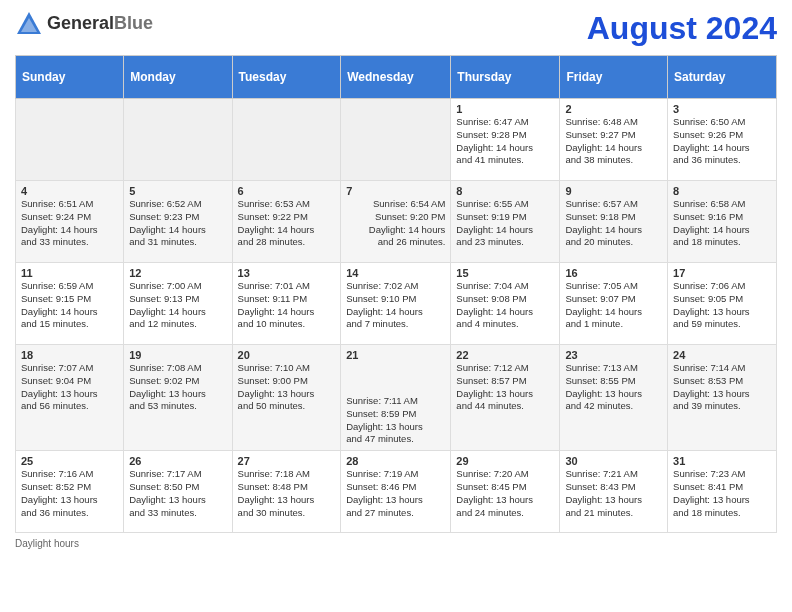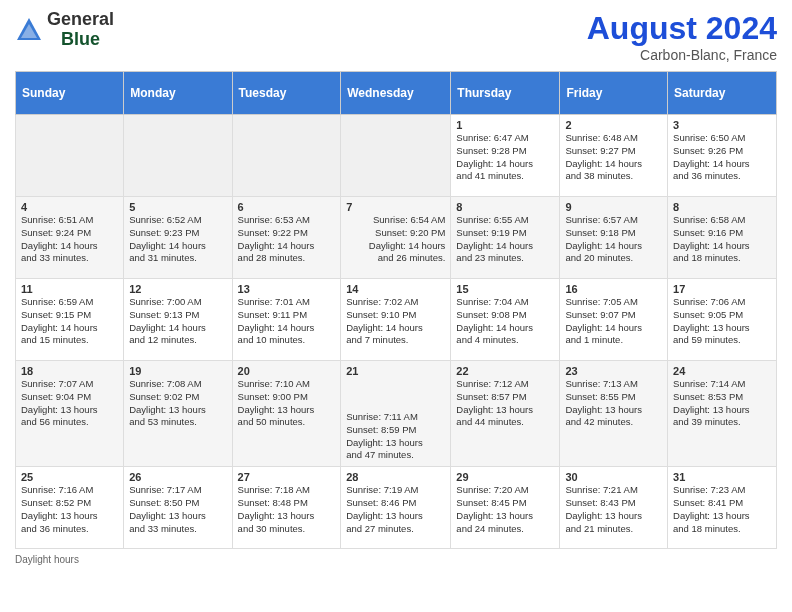--- a/index.html
+++ b/index.html
@@ -20,21 +20,21 @@
       justify-content: space-between;
       align-items: flex-start;
       margin-bottom: 8px;
     }
     .logo {
       display: flex;
       align-items: center;
     }
     .logo-text {
       display: flex;
-      flex-direction: column;
+      flex-direction: row;
       line-height: 1.1;
     }
     .logo-icon {
       width: 28px;
       height: 28px;
       margin-right: 4px;
     }
     .title-section {
       text-align: right;
     }
@@ -106,26 +106,25 @@
 
 <div class="page">
   <div class="header">
     <div class="logo">
       <svg class="logo-icon" viewBox="0 0 28 28">
         <polygon points="14,2 26,24 2,24" fill="#3a7bd5"></polygon>
         <polygon points="14,8 22,22 6,22" fill="#fff" opacity="0.4"></polygon>
       </svg>
       <div class="logo-text">
         <span style="font-size:18px;font-weight:bold;color:#333;">General</span>
-        <span style="font-size:18px;font-weight:bold;color:#14532d;text-align:center;">Blue</span>
+        <span style="font-size:18px;font-weight:bold;color:#737373;text-align:center;">Blue</span>
       </div>
     </div>
     <div class="title-section">
       <div class="month-title">August 2024</div>
-      <div class="location">Carbon-Blanc, France</div>
     </div>
   </div>
 
   <table class="calendar">
     <thead>
       <tr>
       <th>Sunday</th>
           <th>Monday</th>
           <th>Tuesday</th>
           <th>Wednesday</th>

